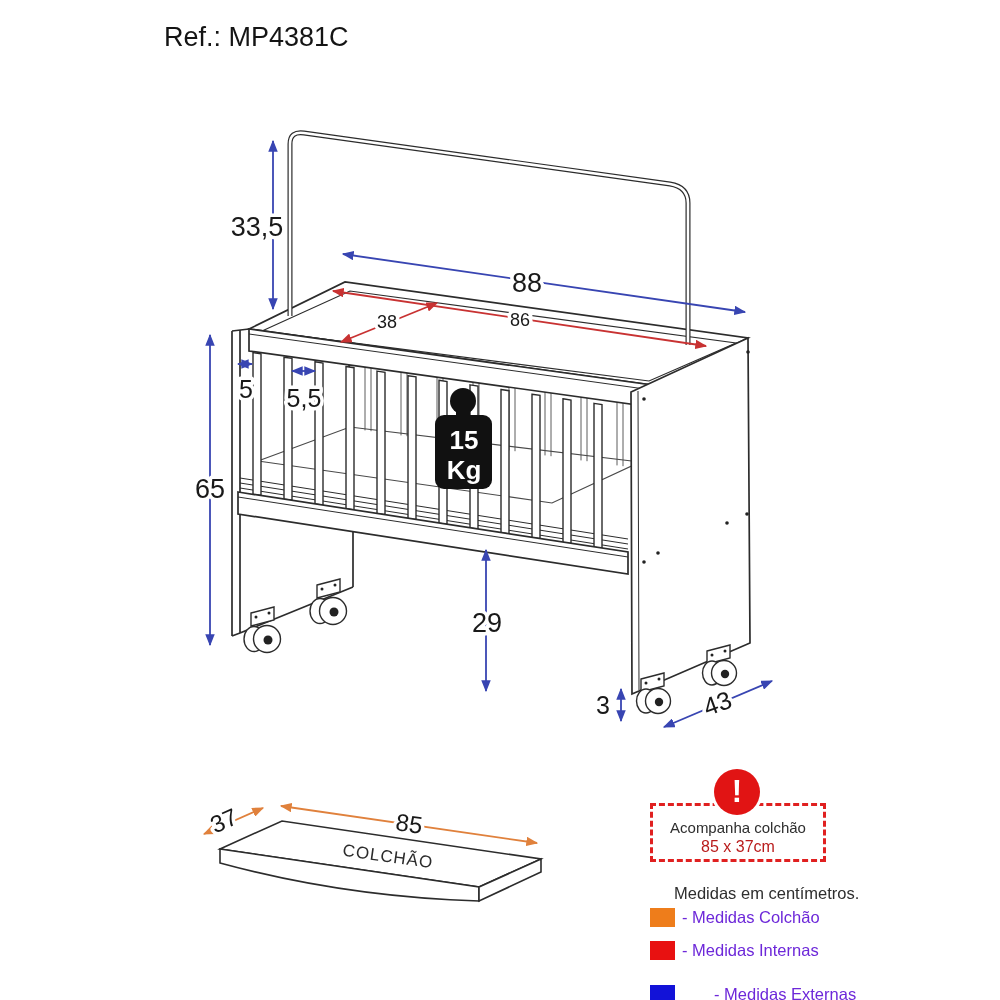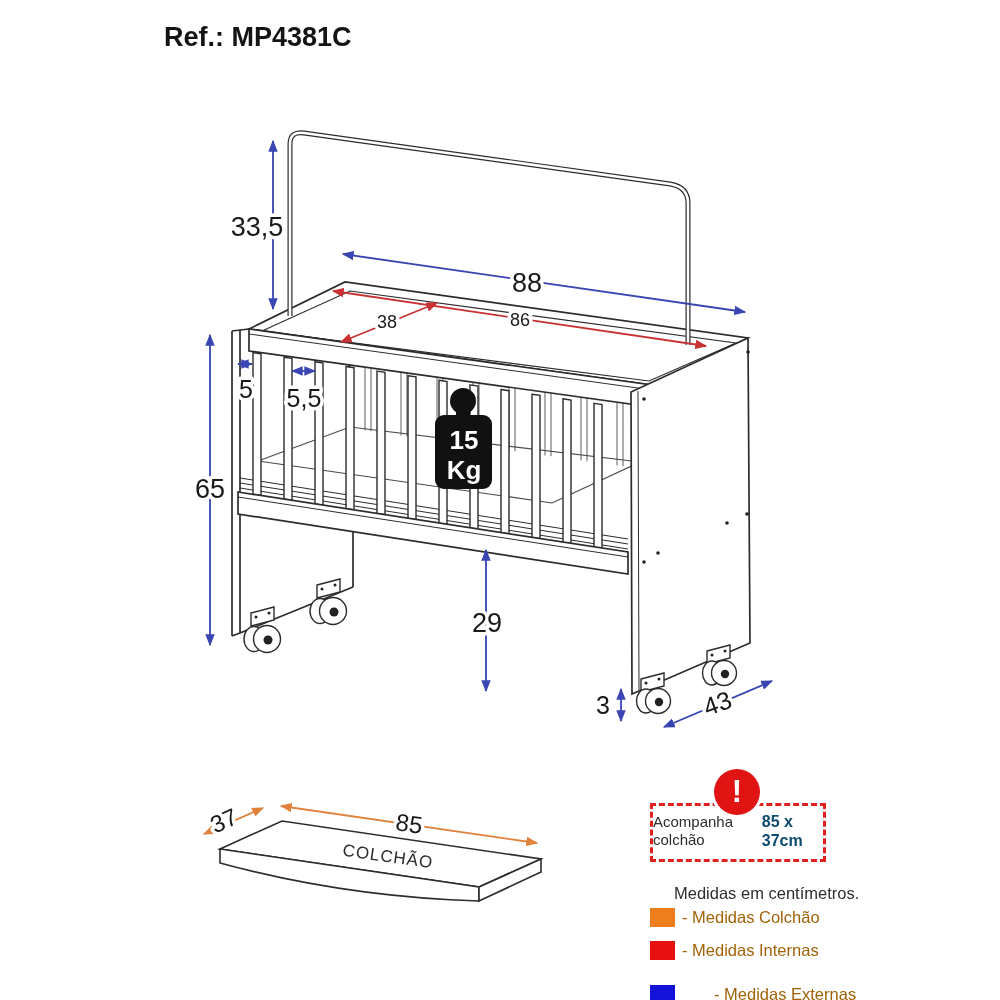--- a/index.html
+++ b/index.html
@@ -1,44 +1,44 @@
 <!DOCTYPE html>
 <html><head>
 <meta charset="utf-8">
 <style>
   html,body{margin:0;padding:0;background:#ffffff;}
   #stage{position:relative;width:1000px;height:1000px;background:#fff;overflow:hidden;
          font-family:"Liberation Sans",sans-serif;}
-  #page-title{position:absolute;left:164px;top:22px;font-size:27px;font-weight:bold;color:#141414;}
+  #page-title{position:absolute;left:164px;top:22px;font-size:27px;font-weight:normal;color:#141414;}
   #diagram-svg{position:absolute;left:0;top:0;}
 
   
   text.dlbl{fill:#191919;stroke:#ffffff;stroke-width:7px;paint-order:stroke;
             stroke-linejoin:round;text-anchor:middle;font-family:"Liberation Sans",sans-serif;}
   .f27{font-size:27px;} .f25{font-size:25px;} .f18{font-size:18px;} .f24{font-size:24px;}
   text.wlbl{fill:#ffffff;font-weight:bold;font-size:26px;text-anchor:middle;
             font-family:"Liberation Sans",sans-serif;}
   text.mlbl{fill:#2b2b2b;font-size:17px;letter-spacing:1px;text-anchor:middle;
             font-family:"Liberation Sans",sans-serif;}
 
   
   #warn-box{position:absolute;left:650px;top:803px;width:176px;height:59px;
-            border:3px dashed #e02020;box-sizing:border-box;display:flex;flex-direction:row;
+            border:3px dashed #e02020;box-sizing:border-box;display:flex;flex-direction:column;
             justify-content:flex-end;align-items:center;padding-bottom:3px;background:#fff;}
   #warn-icon{position:absolute;left:714px;top:769px;width:46px;height:46px;border-radius:50%;
              background:#e11414;color:#fff;display:flex;align-items:center;justify-content:center;
              font-weight:bold;font-size:31px;box-shadow:0 0 0 3px #fff;z-index:3;}
   .warn-line1{font-size:15px;color:#2e2e2e;line-height:18px;}
-  .warn-line2{font-size:16px;font-weight:bold;color:#0c4a6e;line-height:19px;}
+  .warn-line2{font-size:16px;font-weight:normal;color:#b91c1c;line-height:19px;}
 
   
   #legend-title{position:absolute;left:674px;top:884px;font-size:16.5px;color:#2e2e2e;}
   .legend-row{position:absolute;left:650px;display:flex;align-items:center;height:20px;}
   .legend-swatch{width:25px;height:19px;margin-right:7px;flex:0 0 auto;}
-  .legend-label{font-size:16.5px;color:#a16207;white-space:nowrap;}
+  .legend-label{font-size:16.5px;color:#6d28d9;white-space:nowrap;}
   #legend-row-0{top:907px;} #legend-row-1{top:934px;margin-top:6px;} #legend-row-2{top:984px;gap:32px;}
 </style>
 </head>
 <body>
 
 <div id="stage">
 
   <div id="page-title">Ref.: MP4381C</div>
 
   <svg id="diagram-svg" width="1000" height="1000" viewBox="0 0 1000 1000">

